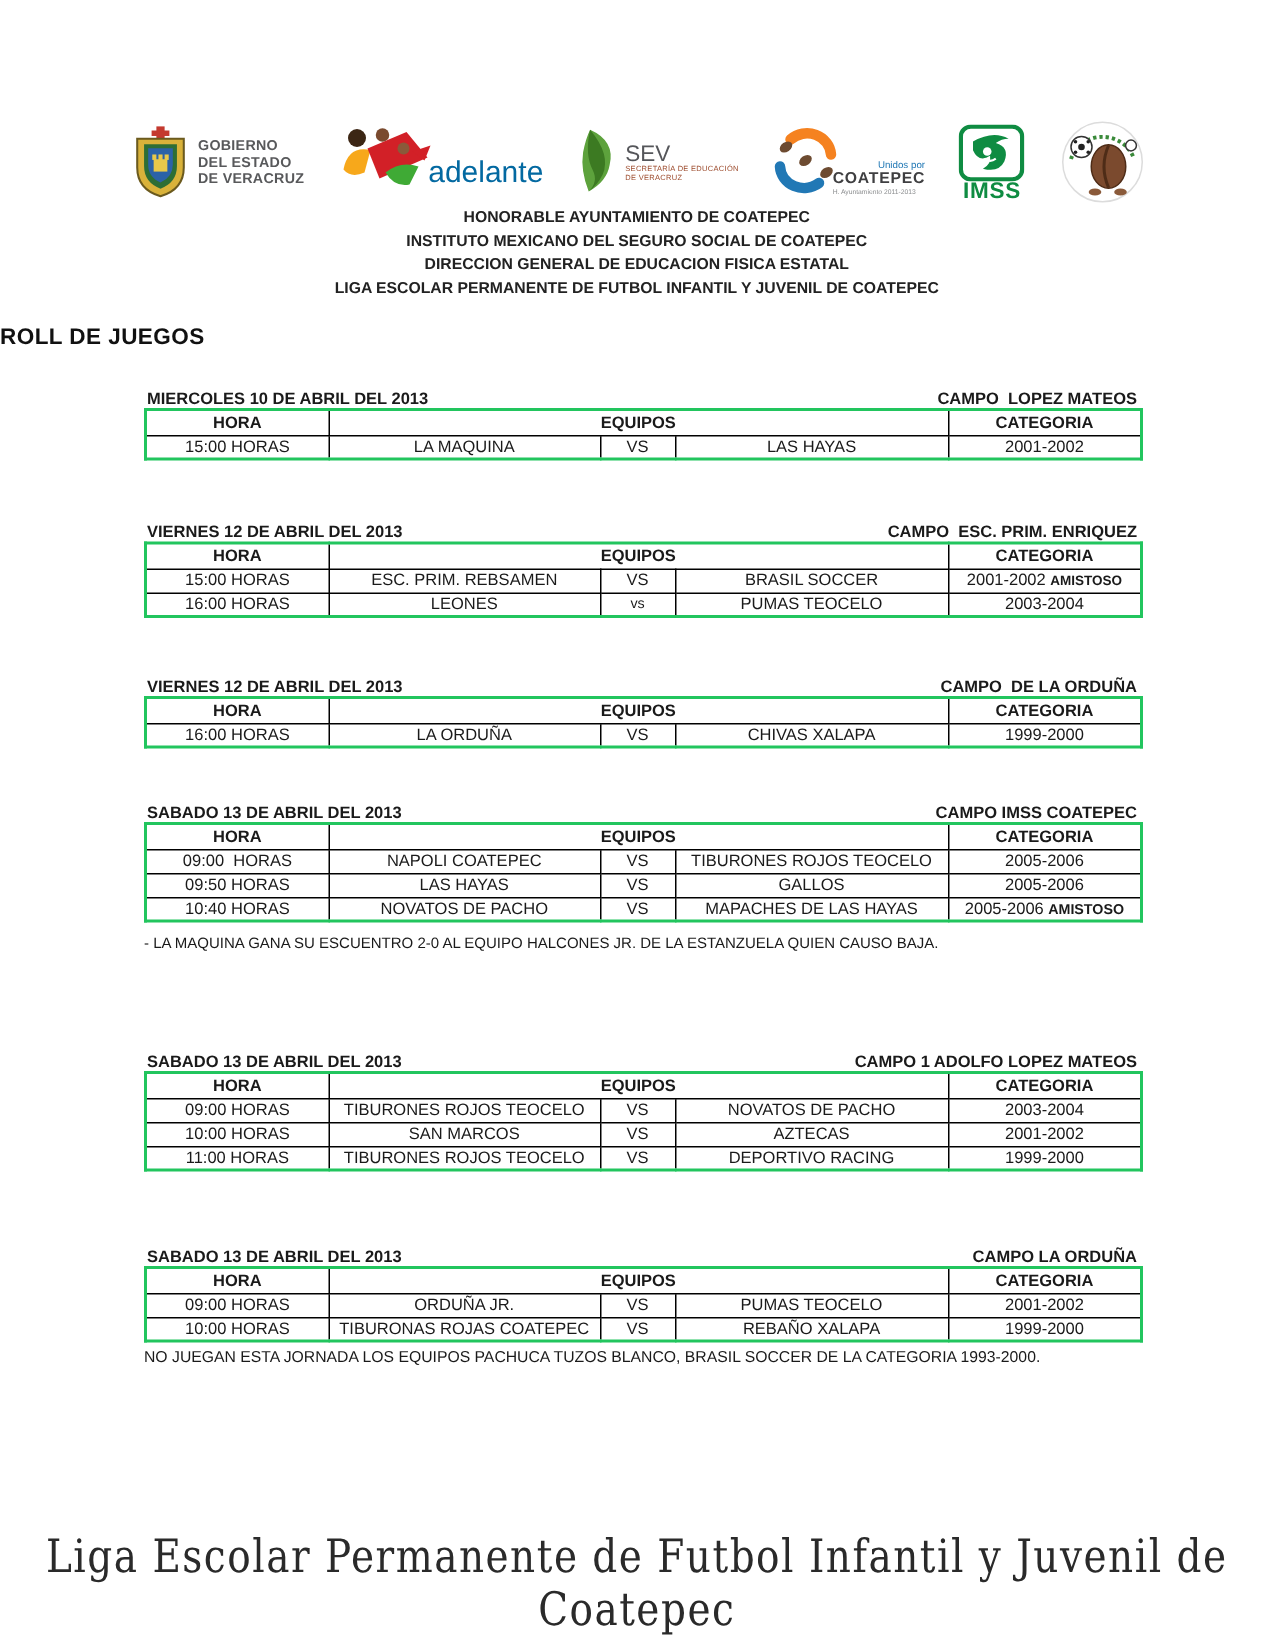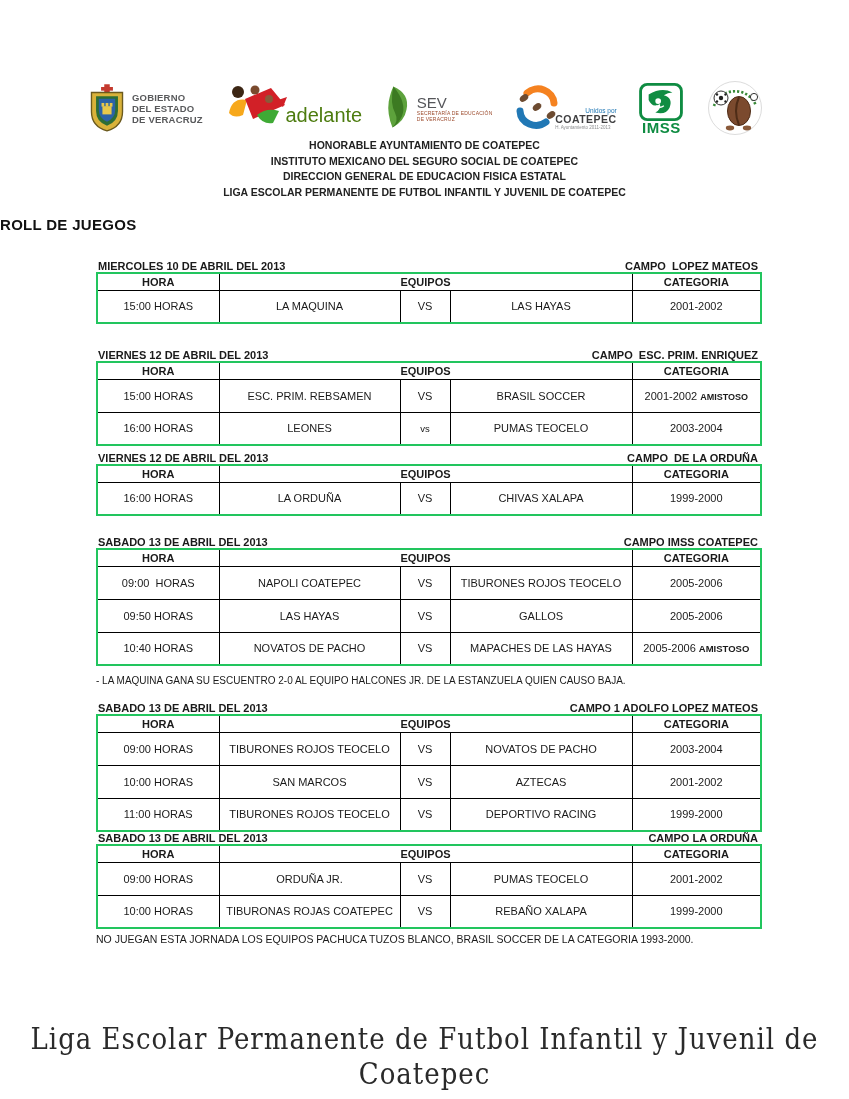--- a/index.html
+++ b/index.html
@@ -11,21 +11,21 @@
   }
   .page { position:relative; width:849px; height:1099px; }
 
   
   .logos-row {
     position:absolute; left:86px; top:78px; width:678px; height:60px;
     display:flex; justify-content:space-between; align-items:center;
   }
   .logo { display:flex; align-items:center; gap:4px; }
   .ver-text { font-size:9.5px; font-weight:700; color:#58595b; line-height:11px; letter-spacing:.2px; }
-  .adelante-word { font-size:20px; color:#4d7c0f; margin-left:-10px; margin-top:14px; }
+  .adelante-word { font-size:20px; color:#0369a1; margin-left:-10px; margin-top:14px; }
   .sev-text { display:flex; flex-direction:column; justify-content:center; }
   .sev-abbr { font-size:15px; font-weight:400; color:#55565a; line-height:15px; }
   .sev-sub { font-size:5px; color:#9c4a2c; line-height:6px; letter-spacing:.2px; }
   .coa-text { display:flex; flex-direction:column; justify-content:flex-end; margin-left:-8px; margin-top:22px; }
   .coa-tag { font-size:6.5px; color:#2178b5; line-height:7px; text-align:right; }
   .coa-name { font-size:10.5px; font-weight:700; color:#3f3f41; line-height:11px; letter-spacing:.5px; }
   .coa-sub { font-size:4.5px; color:#8b8d8f; line-height:6px; }
   .imss-logo { display:flex; flex-direction:column; align-items:center; }
   .imss-word { font-size:15px; font-weight:700; color:#0f8c42; line-height:13px; letter-spacing:.5px; }
 
@@ -47,21 +47,21 @@
     font-size:11px; font-weight:700; height:16px; padding:0 2px; white-space:pre;
   }
   table.roster {
     width:664px; border-collapse:collapse; border:2px solid #22c55e; table-layout:fixed;
   }
   table.roster th, table.roster td {
     border:1px solid #000; text-align:center; padding:0; white-space:pre-wrap;
     font-size:11px; overflow:hidden;
   }
   table.roster th { height:17px; font-weight:700; }
-  table.roster td { height:33px; font-weight:400; }
+  table.roster td { height:16px; font-weight:400; }
   col.w-hora { width:122px; } col.w-home { width:181px; } col.w-vs { width:50px; }
   col.w-away { width:182px; } col.w-cat { width:129px; }
   td.c-vs { font-weight:700; }
   td.c-vs.vs-lc { font-weight:400; font-size:9.5px; }
   .cat-suffix { font-weight:700; font-size:9px; margin-left:3px; }
   .cat-suffix:empty { display:none; }
   td.cat-bold { font-weight:700; }
   td.cat-bold-all { font-weight:700; font-size:9.5px; }
   td.cat-bold-all .cat-suffix { font-size:9.5px; }
 

